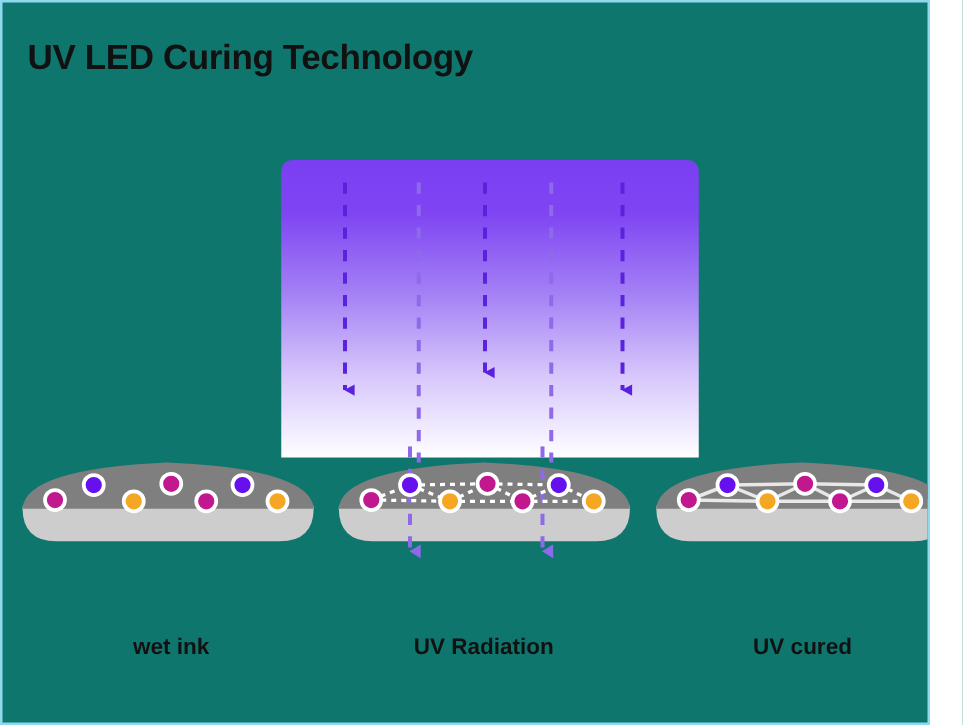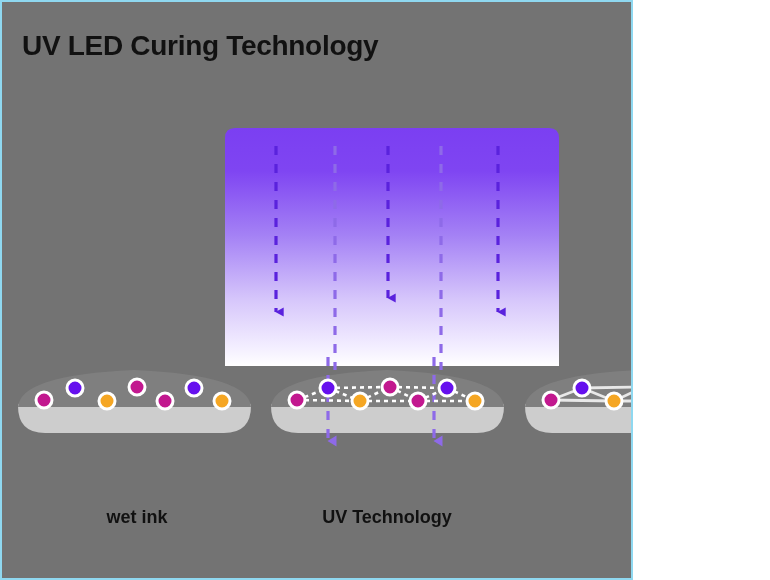--- a/index.html
+++ b/index.html
@@ -6,23 +6,23 @@
   html, body {
     margin: 0;
     padding: 0;
     background: #ffffff;
   }
   body {
     font-family: "Liberation Sans", sans-serif;
   }
   #slide {
     position: relative;
-    width: 633px;
+    width: 744px;
     height: 580px;
-    background: #737373;
+    background: #0f766e;
     border: 2px solid #8fd8f0;
     box-sizing: border-box;
     overflow: hidden;
   }
   #slide-title {
     position: absolute;
     left: 20px;
     top: 28px;
     font-size: 28px;
     font-weight: bold;
@@ -173,16 +173,17 @@
         <circle cx="642" cy="30" r="8" fill="#c2188f" stroke="#ffffff" stroke-width="3"></circle>
         <circle cx="670" cy="44" r="8" fill="#c2188f" stroke="#ffffff" stroke-width="3"></circle>
         <circle cx="699" cy="31" r="8" fill="#6610ee" stroke="#ffffff" stroke-width="3"></circle>
         <circle cx="727" cy="44" r="8" fill="#f5a623" stroke="#ffffff" stroke-width="3"></circle>
       </g>
     </g>
   </svg>
 
   <div class="stage-label" id="stage-label-0">wet ink</div>
 
-  <div class="stage-label" id="stage-label-1">UV Technology</div>
+  <div class="stage-label" id="stage-label-1">UV Radiation</div>
 
+  <div class="stage-label" id="stage-label-2">UV cured</div>
 
 </div>
 
 </body></html>

